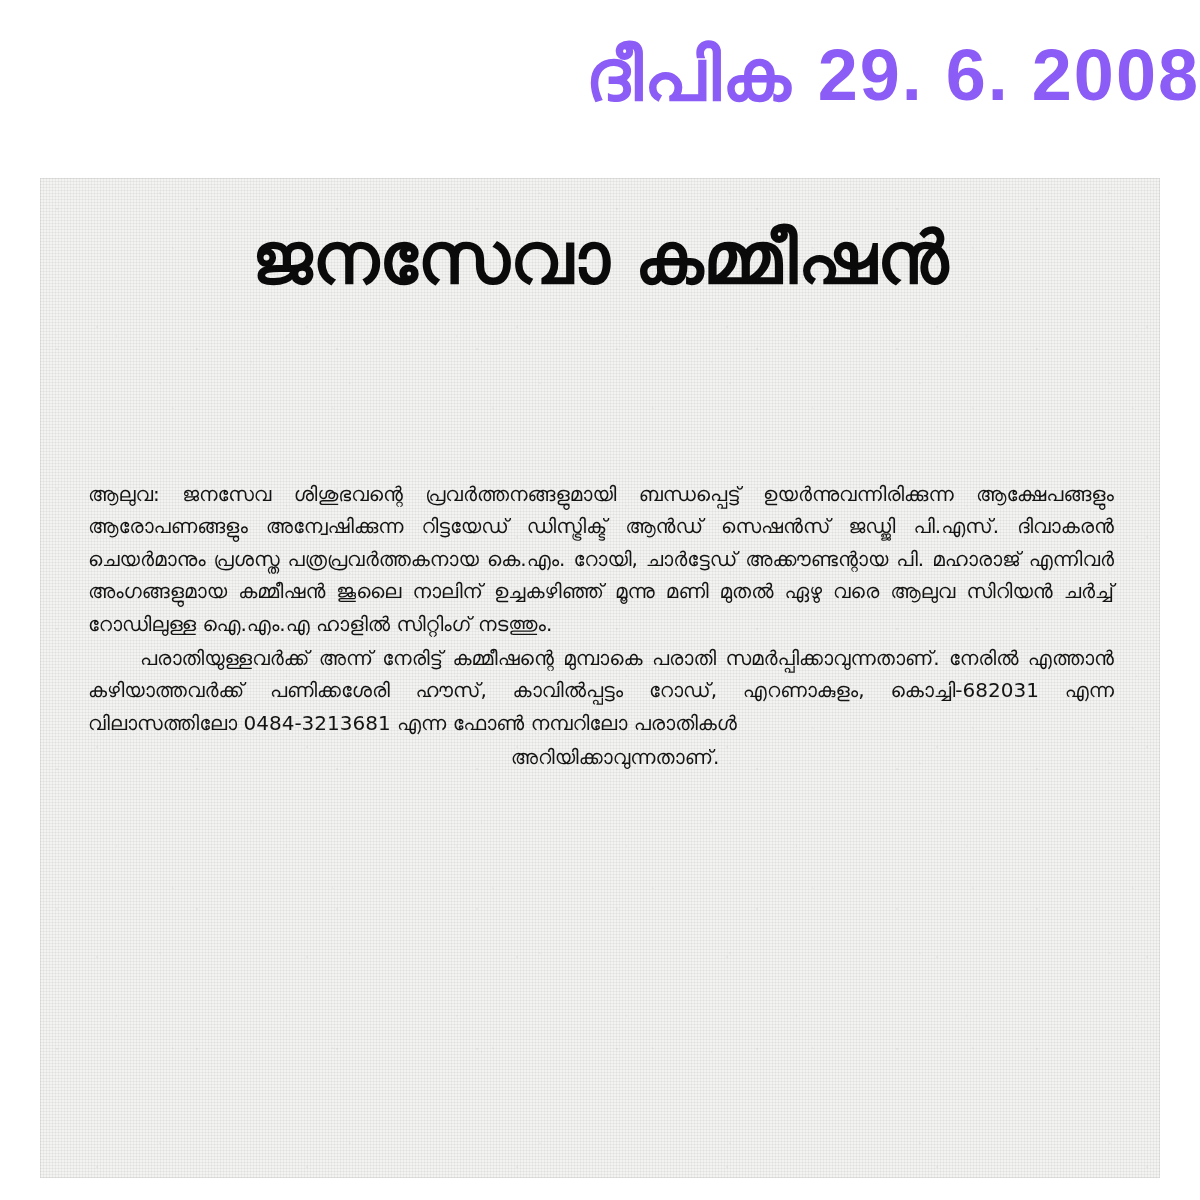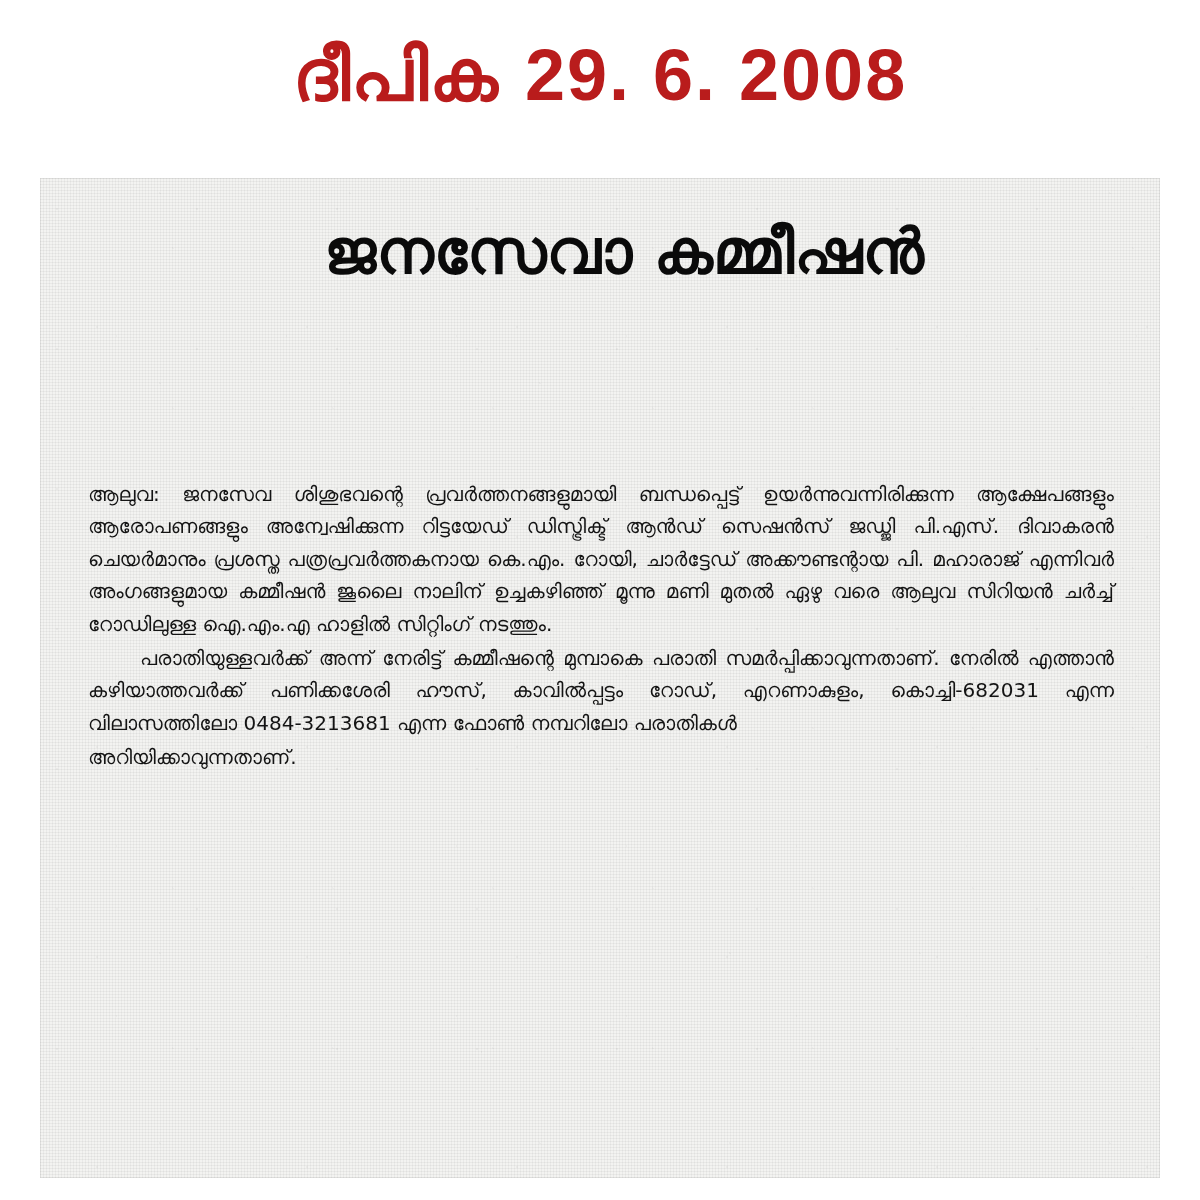--- a/index.html
+++ b/index.html
@@ -21,27 +21,27 @@
     height: 1200px;
     background: #ffffff;
   }
 
   
   .masthead {
     position: absolute;
     top: 38px;
     left: 0;
     width: 1200px;
-    text-align: center;
+    text-align: right;
     font-family: "DejaVu Sans", sans-serif;
     font-weight: bold;
     font-size: 72px;
     line-height: 1.05;
     letter-spacing: 1px;
-    color: #b91c1c;
+    color: #8b5cf6;
     white-space: nowrap;
   }
   .masthead .pub { margin-right: 26px; }
   .masthead .date { font-family: "Liberation Sans", sans-serif; letter-spacing: 2px; }
 
   
   .clipping {
     position: absolute;
     top: 178px;
     left: 40px;
@@ -55,43 +55,42 @@
   }
 
   .headline {
     position: absolute;
     top: 34px;
     left: 0;
     width: 1120px;
     text-align: center;
     font-family: "DejaVu Sans", sans-serif;
     font-weight: bold;
-    font-size: 62px;
+    font-size: 72px;
     line-height: 1.3;
     color: #0a0a0a;
     letter-spacing: 0px;
-    margin-left: 24px;
   }
   .headline .l2 { display: block; }
 
   .article {
     position: absolute;
     top: 300px;
     left: 48px;
     width: 1026px;
     font-family: "DejaVu Sans", sans-serif;
     font-size: 20px;
     line-height: 1.62;
     color: #141414;
     text-align: justify;
     text-justify: inter-word;
   }
   .article p { margin: 0 0 2px 0; }
   .article p.indent { text-indent: 52px; }
-  .article p.last { text-align: left; }
+  .article p.last { text-align: center; margin-left: 28px; }
 
   
   .speckle {
     position: absolute;
     inset: 0;
     pointer-events: none;
     opacity: 0.35;
     background-image:
       radial-gradient(circle at 12% 22%, rgba(0,0,0,0.10) 0 1px, transparent 1px),
       radial-gradient(circle at 63% 8%, rgba(0,0,0,0.09) 0 1px, transparent 1px),

